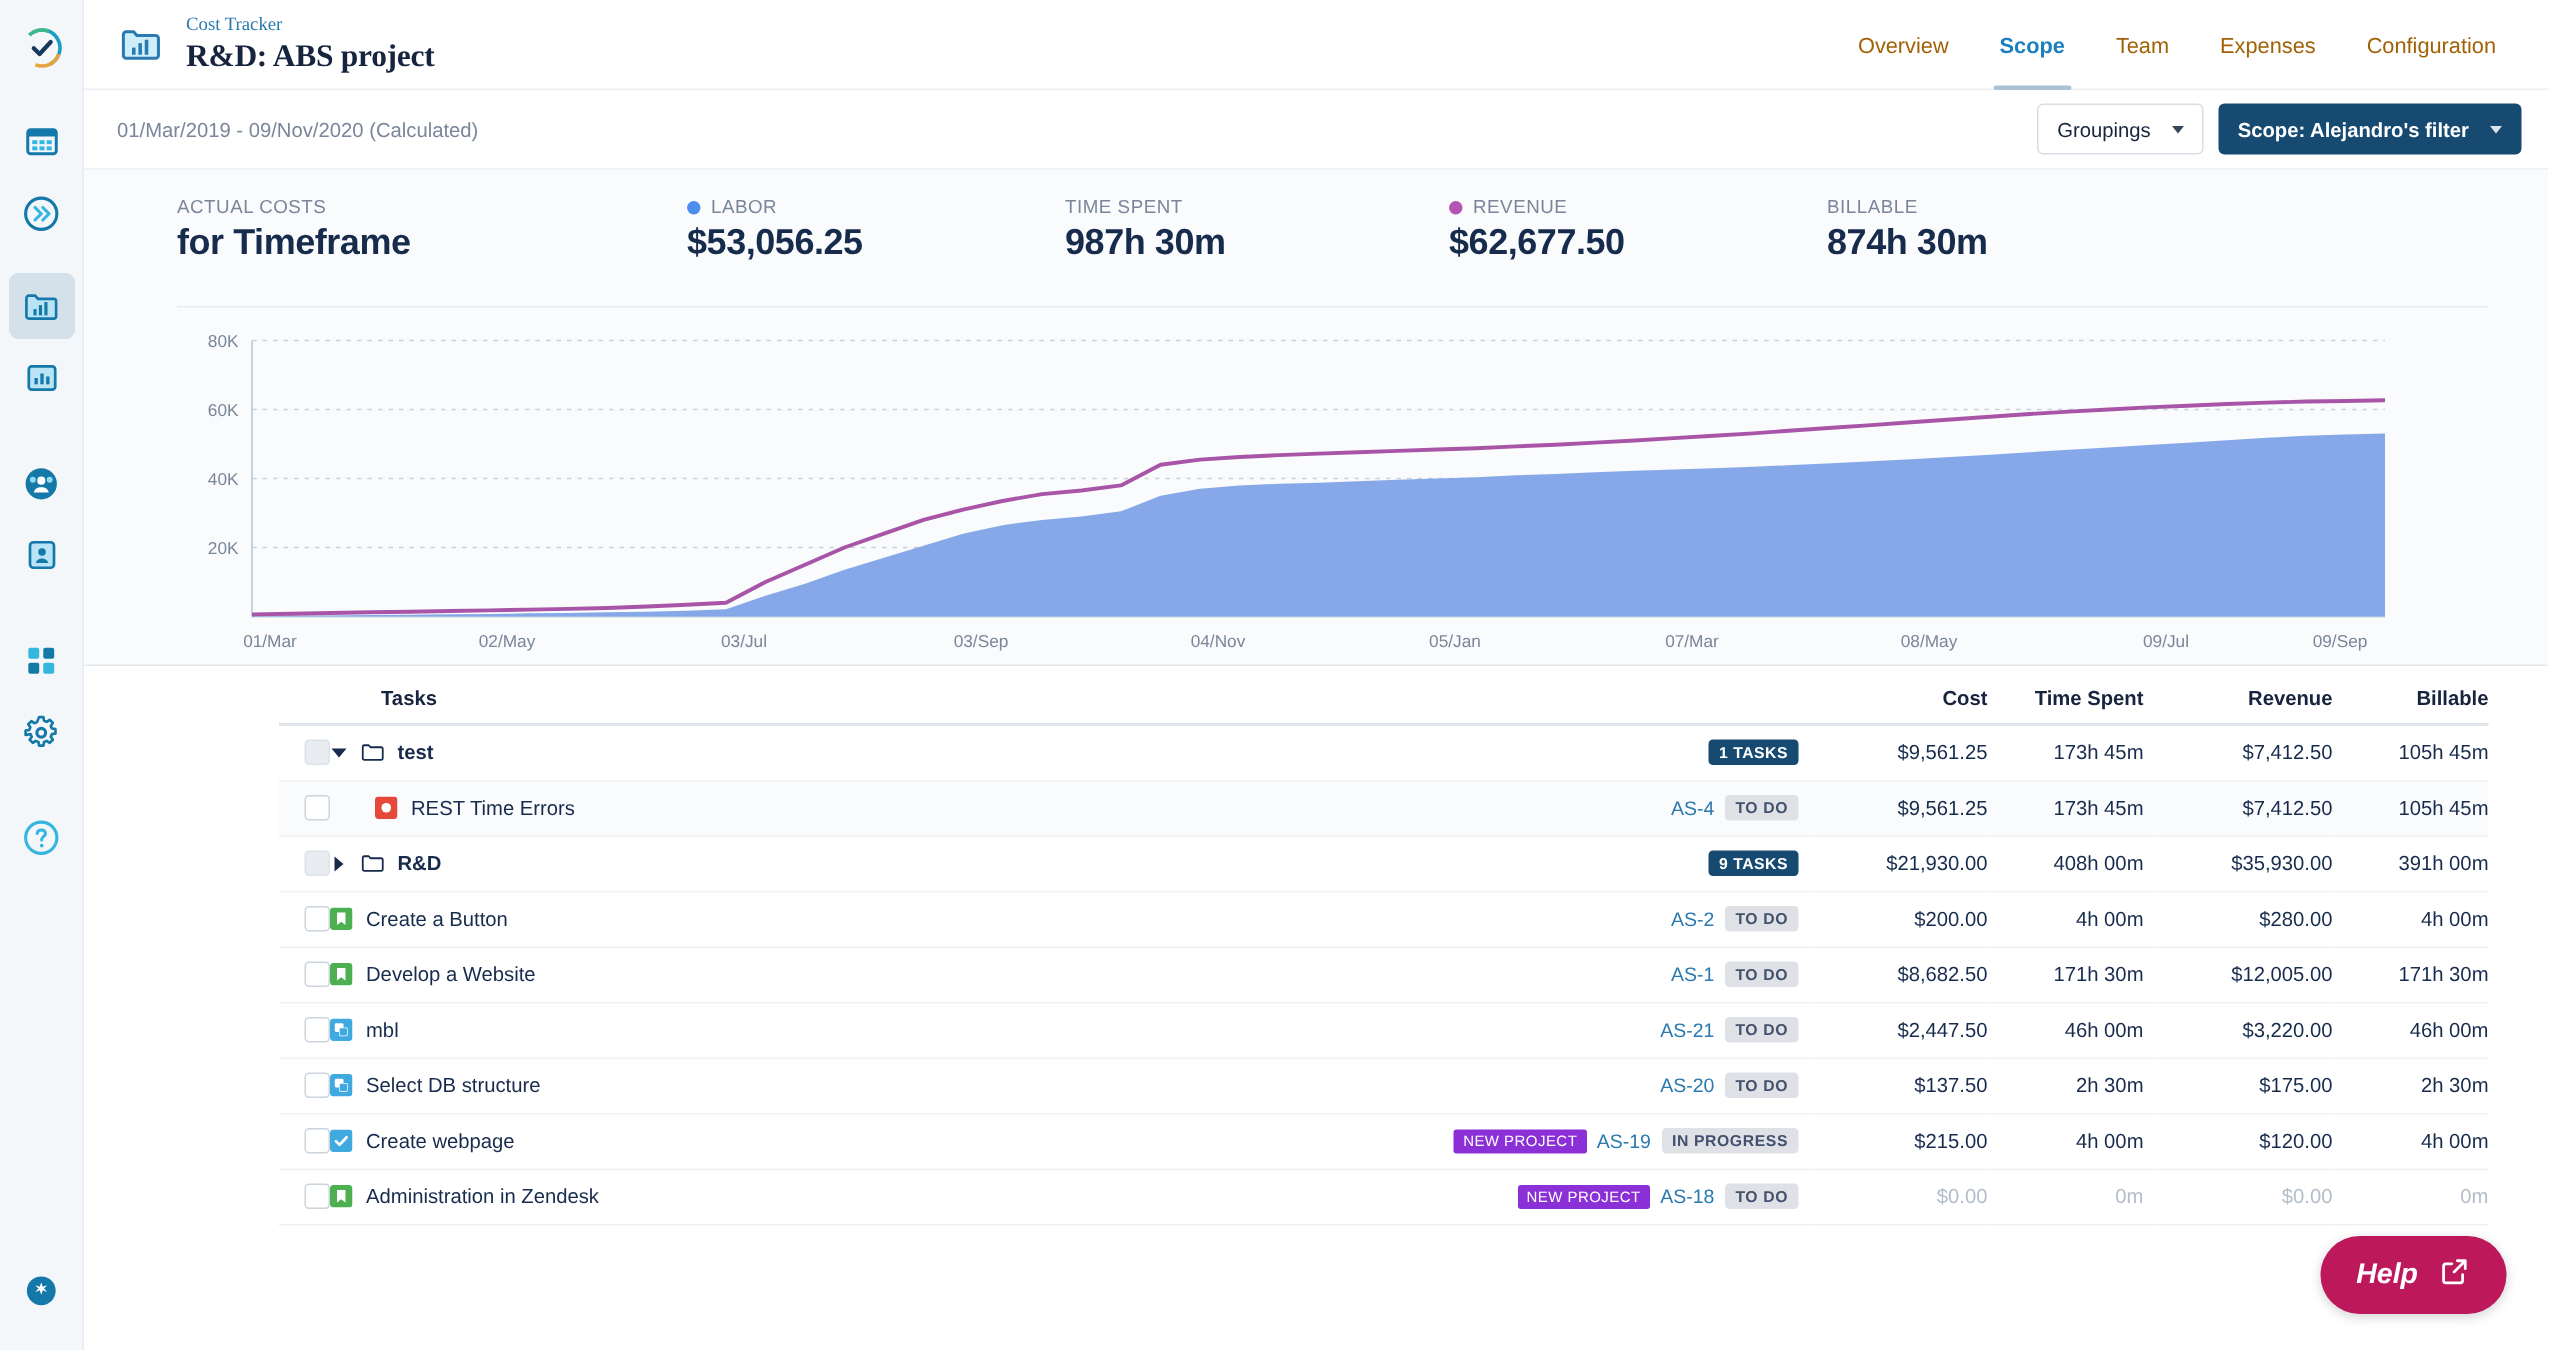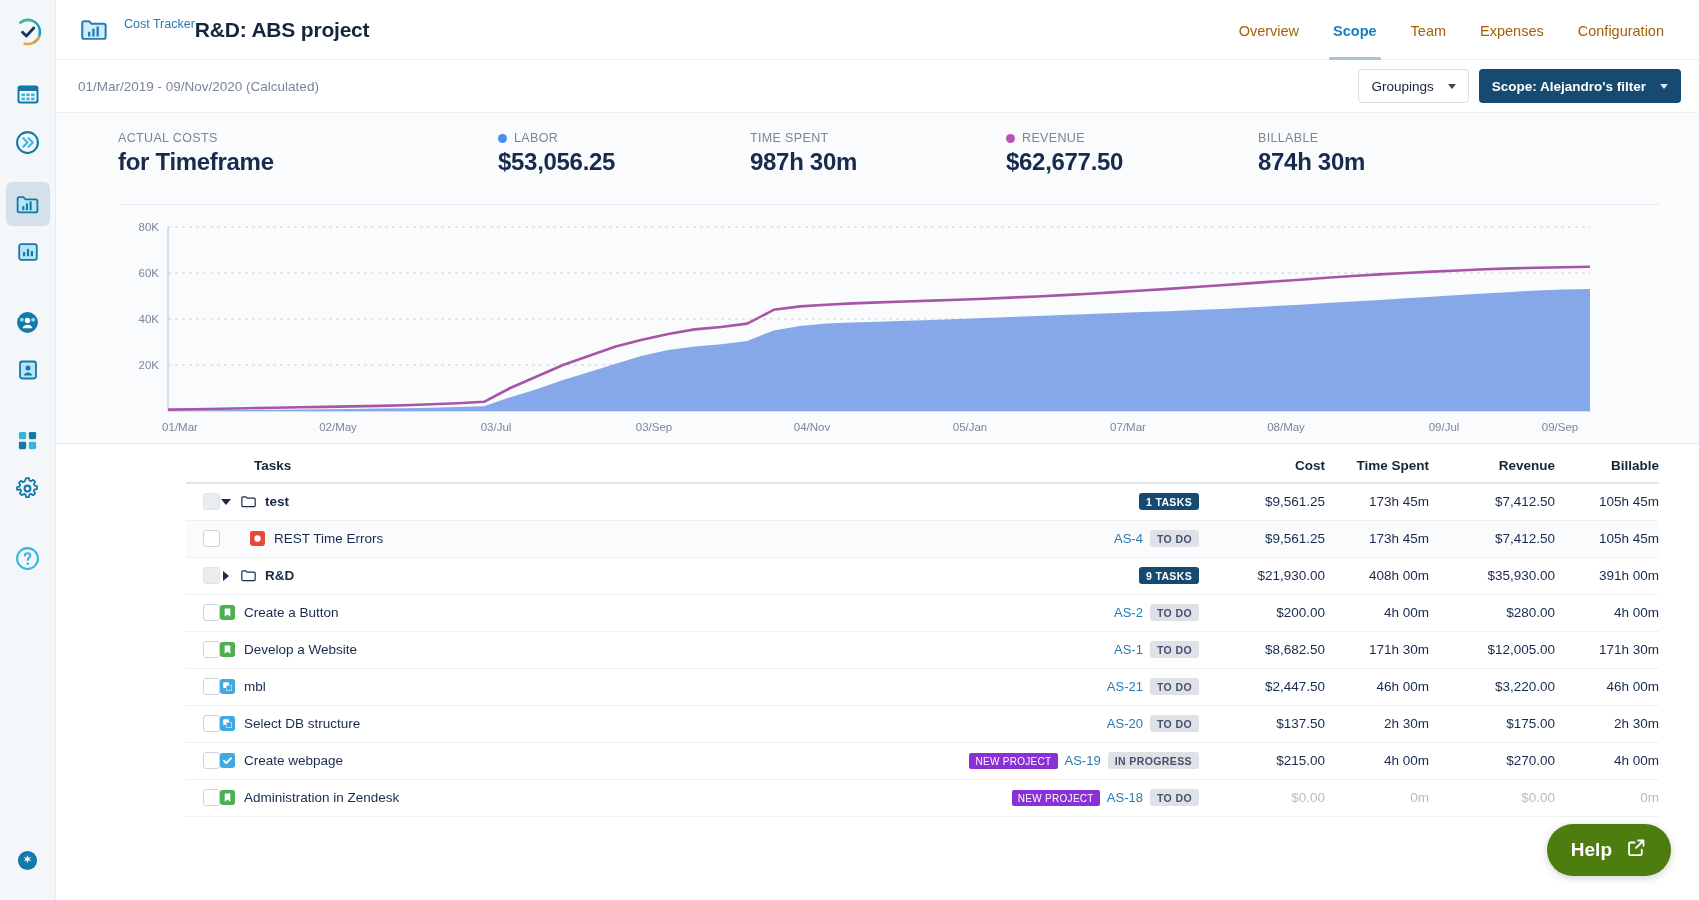--- a/index.html
+++ b/index.html
@@ -35,21 +35,21 @@
   
   .header {
     height: 60px; flex:0 0 60px; display: flex; align-items: center;
     padding: 0 18px 0 22px; background: #fff;
     border-bottom: 1px solid #ebeff3;
   }
   .hdr-icon {
     width: 32px; height: 32px; flex: 0 0 32px;
     display: flex; align-items: center; justify-content: center; margin-right: 14px;
   }
-  .hdr-titles { display: flex; flex-direction: row; justify-content: flex-end; }
+  .hdr-titles { display: flex; flex-direction: column; justify-content: flex-end; font-family: Liberation Serif, serif; }
   .breadcrumb {
     font-size: 12.5px; color: #2a7ab0; line-height: 15px; margin-bottom: 1px;
     cursor: pointer;
   }
   .page-title { font-size: 21px; font-weight: 600; color: #16243d; line-height: 25px; letter-spacing: -0.2px; }
   .hdr-tabs { margin-left: auto; display: flex; align-items: flex-end; height: 60px; gap: 0px; }
   .tab {
     font-size: 14.5px; color: #a16207; padding: 0 17px; height: 57px;
     display: flex; align-items: center; cursor: pointer; position: relative;
   }
@@ -79,21 +79,21 @@
   .caret { width:0;height:0;border-left:4px solid transparent;border-right:4px solid transparent;border-top:5px solid currentColor; opacity:.85;}
 
   
   .chart-panel {
     background: #fafbfc; border-top: 1px solid #eef1f4; border-bottom: 1px solid #e4e9ee;
     flex: 0 0 319px; padding: 18px 40px 0 62px; position: relative;
   }
   .kpis { display: flex; align-items: flex-start; padding-bottom: 28px; border-bottom: 1px solid #e7ebef; }
   .kpi { flex: 0 0 auto; }
   .kpi.k0 { width: 340px; }
-  .kpi.k1 { width: 252px; margin-left: 40px; }
+  .kpi.k1 { width: 252px; }
   .kpi.k2 { width: 256px; }
   .kpi.k3 { width: 252px; }
   .kpi-label {
     font-size: 12.5px; letter-spacing: .35px; color: #7a8699; text-transform: uppercase;
     display: flex; align-items: center; gap: 7px; margin-bottom: 3px;
   }
   .dot { width: 9px; height: 9px; border-radius: 50%; display: inline-block; }
   .kpi-value { font-size: 24px; font-weight: 600; color: #172b4d; letter-spacing: -0.3px; }
 
   .chart-wrap { position: relative; height: 228px; margin-top: 10px; }
@@ -149,24 +149,25 @@
   }
   .issue-key { color: #2a7ab0; font-size: 13px; cursor: pointer; }
   .status-pill {
     background: #dfe1e6; color: #42526e; font-size: 10.5px; font-weight: 700;
     letter-spacing: .4px; padding: 3px 7px 2px; border-radius: 3px;
   }
 
   
   .help-btn {
     position: absolute; right: 28px; bottom: 24px;
-    background: #4d7c0f; color: #fff; border-radius: 32px;
+    background: #be185d; color: #fff; border-radius: 32px;
     height: 52px; padding: 0 24px; display: flex; align-items: center; gap: 14px;
     font-size: 19px; font-weight: 600; cursor: pointer;
     box-shadow: 0 2px 8px rgba(0,0,0,.18);
+    font-style: italic;
   }
 </style>
 </head>
 <body>
 
 <div class="app">
 
   <div class="sidebar">
     <div class="sb-item">
       <svg width="30" height="30" viewBox="0 0 30 30">
@@ -566,21 +567,21 @@
               </td>
               <td class="c-meta">
                 <div class="meta-cell">
                   <span class="badge-np">NEW PROJECT</span>
                   <span class="issue-key">AS-19</span>
                   <span class="status-pill">IN PROGRESS</span>
                 </div>
               </td>
               <td class="c-cost">$215.00</td>
               <td class="c-time">4h 00m</td>
-              <td class="c-rev">$270.00</td>
+              <td class="c-rev">$120.00</td>
               <td class="c-bill">4h 00m</td>
             </tr>
             <tr class=" faded">
               <td class="c-check"><span class="cbox"></span></td>
               <td class="c-name">
                 <div class="name-cell">
                   <span class="type-ic">
                     <svg width="15" height="15" viewBox="0 0 16 16">
                       <rect width="16" height="16" rx="2.6" fill="#4caf50"></rect>
                       <path d="M5 3.6h6v8.8L8 10.2 5 12.4z" fill="#fff"></path>

